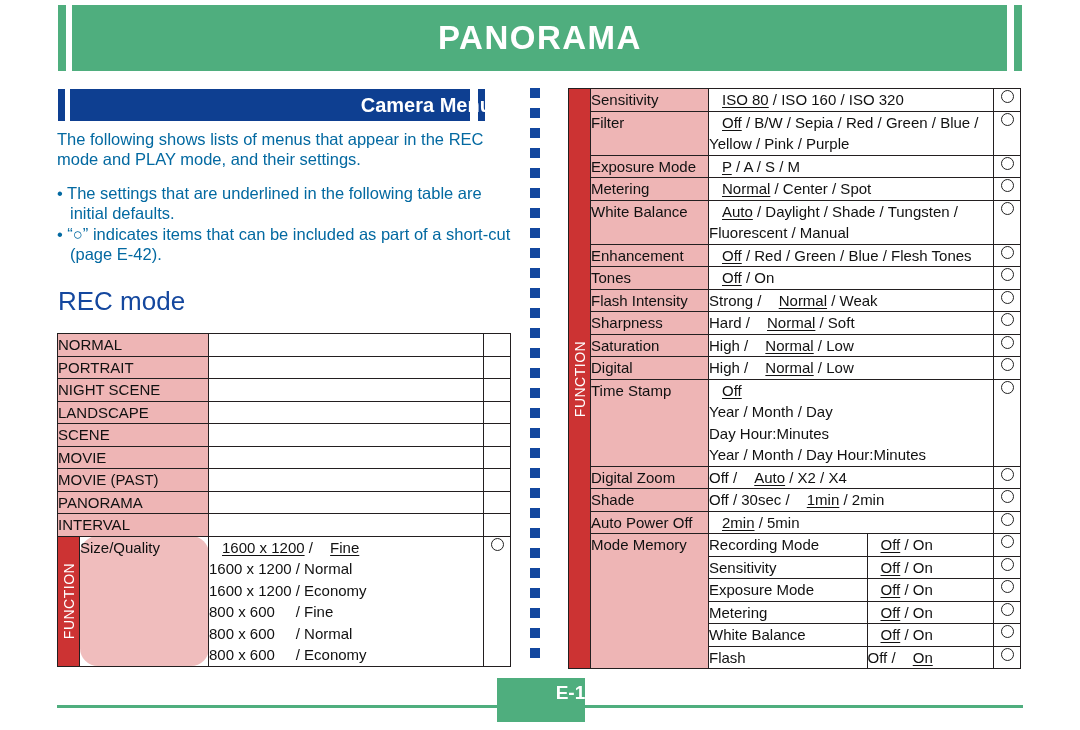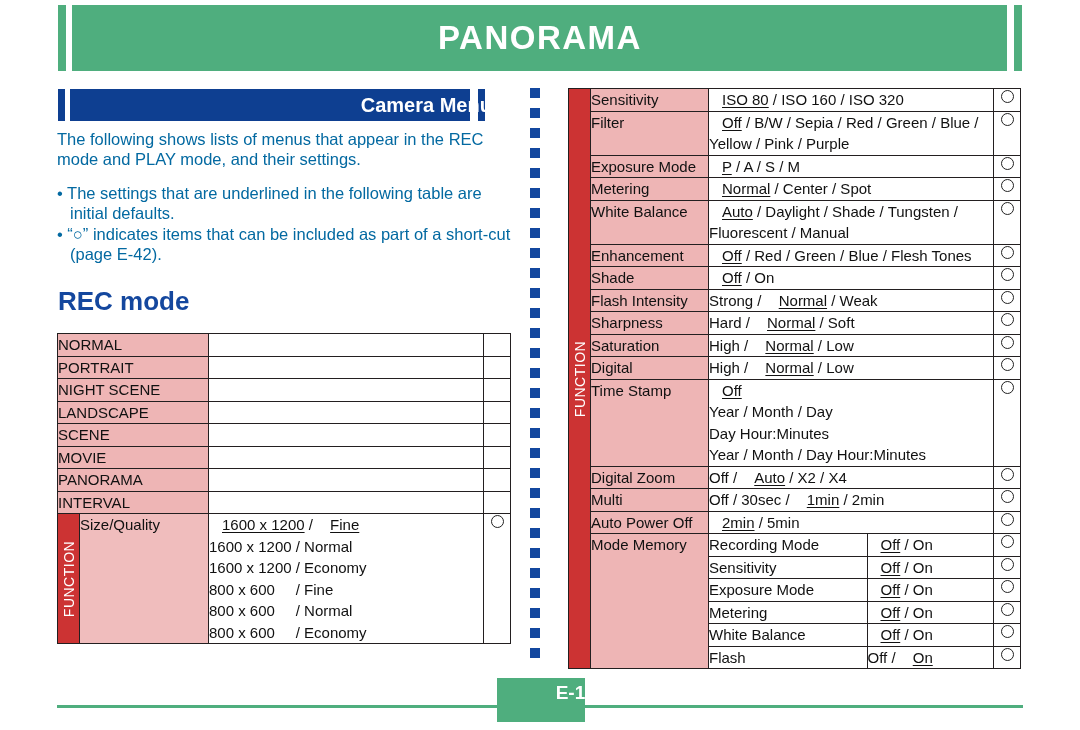--- a/index.html
+++ b/index.html
@@ -91,21 +91,21 @@
     text-indent: -13px;
     margin-bottom: 1px;
   }
 
   
   #rec-mode-heading {
     position: absolute;
     left: 58px; top: 286px;
     color: #14479e;
     font-size: 26px;
-    font-weight: bold;
+    font-weight: normal;
   }
 
   
   #dotted-divider {
     position: absolute;
     left: 530px; top: 88px;
     width: 10px; height: 572px;
   }
   #dotted-divider i {
     display: block;
@@ -124,21 +124,21 @@
   table.doc-table td {
     border: 1.3px solid #231f20;
     padding: 0;
     vertical-align: top;
   }
   .cell-pad {
     padding: 3px 6px 4px 7px;
     line-height: 21.5px;
   }
   .pink { background: #eeb5b5; }
-  .pink-lt { background: #f0bdbd; }
+  .pink-lt { background: #f0bdbd; border-radius: 18px; }
   .white { background: #ffffff; }
   .fn-col {
     background: #cc3333;
     width: 22px;
     position: relative;
   }
   .fn-col span {
     position: absolute;
     left: 50%; top: 50%;
     transform: translate(-50%, -50%) rotate(-90deg);
@@ -293,20 +293,25 @@
         <td class="pink cell-pad" colspan="2">SCENE</td>
         <td class="white">&nbsp;</td>
         <td class="white"></td>
       </tr>
       <tr>
         <td class="pink cell-pad" colspan="2">MOVIE</td>
         <td class="white">&nbsp;</td>
         <td class="white"></td>
       </tr>
       <tr>
+        <td class="pink cell-pad" colspan="2">MOVIE (PAST)</td>
+        <td class="white">&nbsp;</td>
+        <td class="white"></td>
+      </tr>
+      <tr>
         <td class="pink cell-pad" colspan="2">PANORAMA</td>
         <td class="white">&nbsp;</td>
         <td class="white"></td>
       </tr>
       <tr>
         <td class="pink cell-pad" colspan="2">INTERVAL</td>
         <td class="white">&nbsp;</td>
         <td class="white"></td>
       </tr>
       <tr>
@@ -362,21 +367,21 @@
         <td class="pink cell-pad">White Balance</td>
         <td class="white cell-pad"><u class="dflt">Auto</u> / Daylight / Shade / Tungsten / Fluorescent / Manual</td>
         <td class="white circ-cell"><span class="circ"></span></td>
       </tr>
       <tr>
         <td class="pink cell-pad">Enhancement</td>
         <td class="white cell-pad"><u class="dflt">Off</u> / Red / Green / Blue / Flesh Tones</td>
         <td class="white circ-cell"><span class="circ"></span></td>
       </tr>
       <tr>
-        <td class="pink cell-pad">Shade</td>
+        <td class="pink cell-pad">Tones</td>
         <td class="white cell-pad"><u class="dflt">Off</u> / On</td>
         <td class="white circ-cell"><span class="circ"></span></td>
       </tr>
       <tr>
         <td class="pink cell-pad">Flash Intensity</td>
         <td class="white cell-pad">Strong / <u class="dflt">Normal</u> / Weak</td>
         <td class="white circ-cell"><span class="circ"></span></td>
       </tr>
       <tr>
         <td class="pink cell-pad">Sharpness</td>
@@ -402,21 +407,21 @@
           <div>Year / Month / Day  Hour:Minutes</div>
         </td>
         <td class="white circ-cell"><span class="circ"></span></td>
       </tr>
       <tr>
         <td class="pink cell-pad">Digital Zoom</td>
         <td class="white cell-pad">Off / <u class="dflt">Auto</u> / X2 / X4</td>
         <td class="white circ-cell"><span class="circ"></span></td>
       </tr>
       <tr>
-        <td class="pink cell-pad">Multi</td>
+        <td class="pink cell-pad">Shade</td>
         <td class="white cell-pad">Off / 30sec / <u class="dflt">1min</u> / 2min</td>
         <td class="white circ-cell"><span class="circ"></span></td>
       </tr>
       <tr>
         <td class="pink cell-pad">Auto Power Off</td>
         <td class="white cell-pad"><u class="dflt">2min</u> / 5min</td>
         <td class="white circ-cell"><span class="circ"></span></td>
       </tr>
       <tr>
         <td class="pink cell-pad" rowspan="6">Mode Memory</td>

